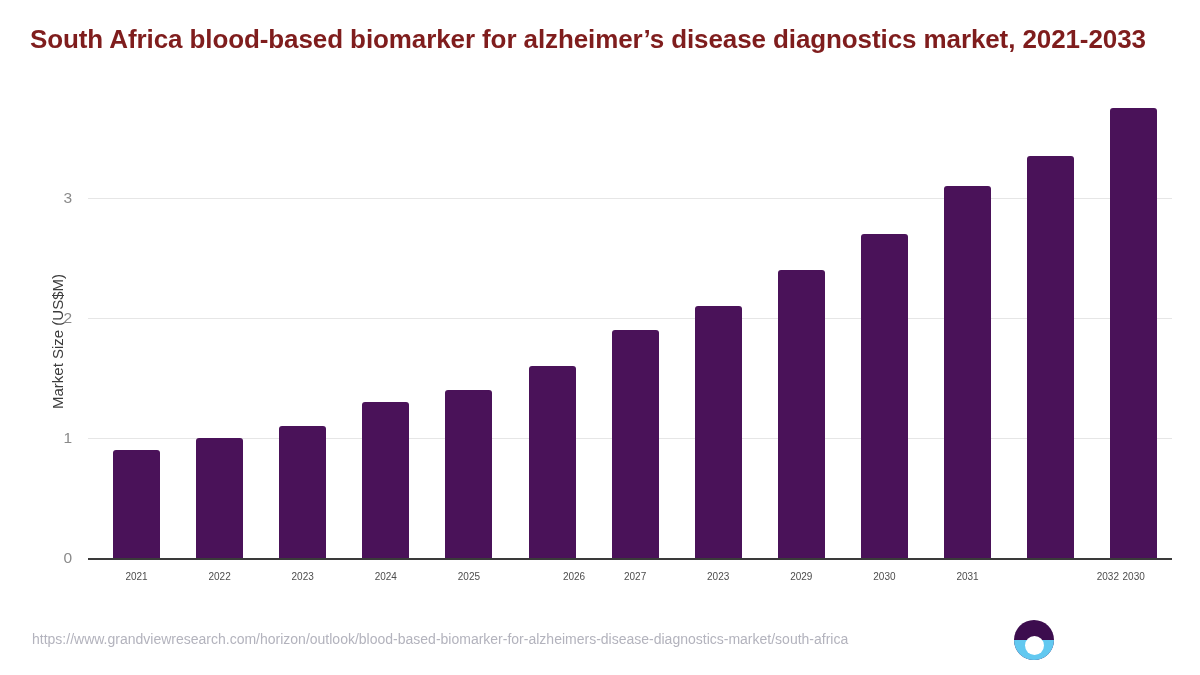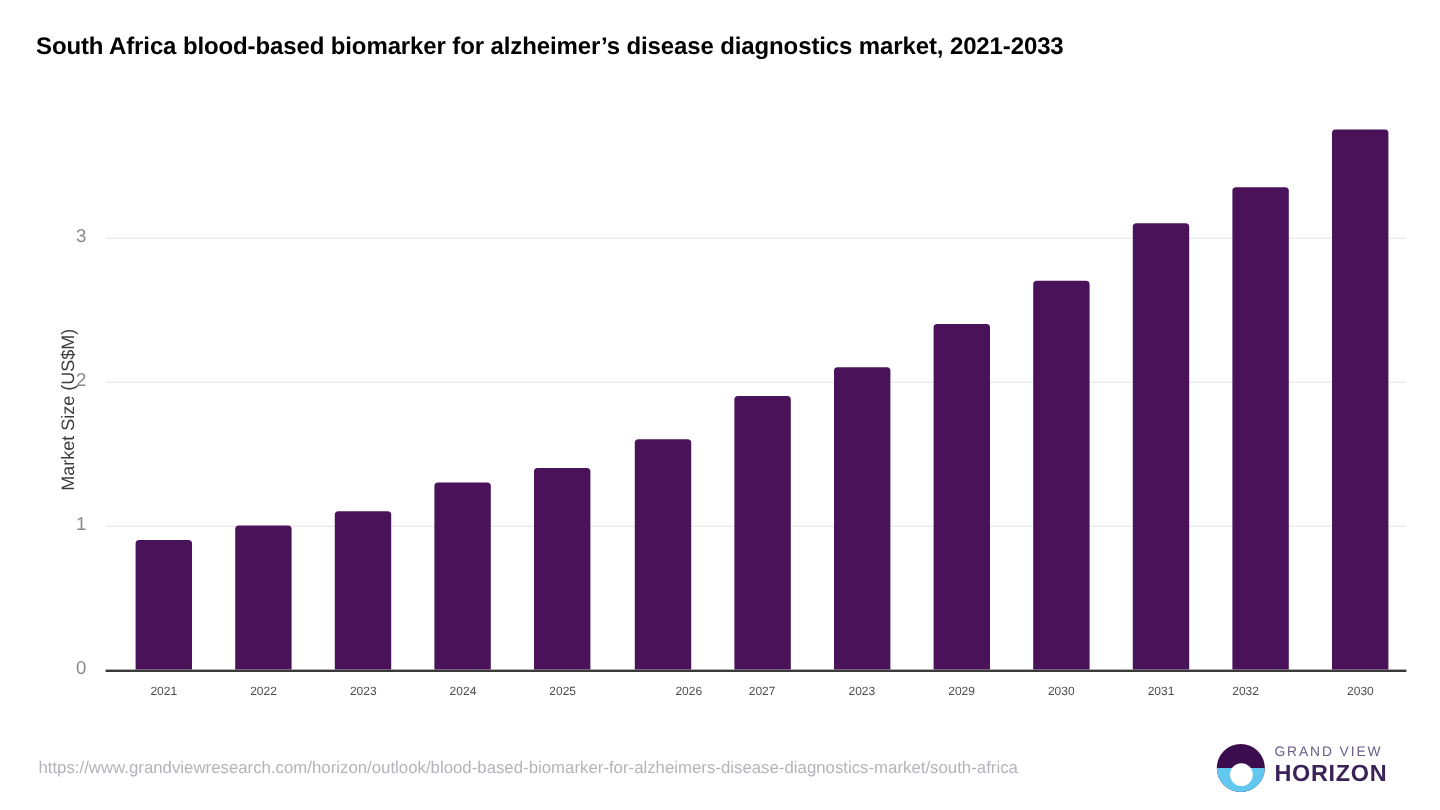--- a/index.html
+++ b/index.html
@@ -22,23 +22,23 @@
     box-sizing: border-box;
     overflow: hidden;
   }
 
   
   .chart-title {
     position: absolute;
     left: 30px;
     top: 26px;
     width: 1140px;
-    font-size: 20px;
+    font-size: 26px;
     font-weight: bold;
-    color: #000000;
+    color: #7f1d1d;
     letter-spacing: -0.1px;
     line-height: 26px;
   }
 
   
   .plot-wrap {
     position: absolute;
     left: 0;
     top: 0;
     width: 1200px;
@@ -234,35 +234,31 @@
           <div class="xlabel" style="left: 91.6px;">2022</div>
           <div class="xlabel" style="left: 174.7px;">2023</div>
           <div class="xlabel" style="left: 257.8px;">2024</div>
           <div class="xlabel" style="left: 340.9px;">2025</div>
           <div class="xlabel" style="left: 446px;">2026</div>
           <div class="xlabel" style="left: 507.1px;">2027</div>
           <div class="xlabel" style="left: 590.2px;">2023</div>
           <div class="xlabel" style="left: 673.3px;">2029</div>
           <div class="xlabel" style="left: 756.4px;">2030</div>
           <div class="xlabel" style="left: 839.5px;">2031</div>
-          <div class="xlabel" style="left: 910px;">2032</div>
+          <div class="xlabel" style="left: 951px; text-align: right;">2032</div>
           <div class="xlabel" style="left: 1005.7px;">2030</div>
         </div>
     </div>
 
   </div>
 
   <div class="footer-url">https://www.grandviewresearch.com/horizon/outlook/blood-based-biomarker-for-alzheimers-disease-diagnostics-market/south-africa</div>
 
   <div class="logo">
     <div class="logo-mark">
       <div class="water"></div>
       <div class="sun"></div>
       <div class="ray ray1"></div>
       <div class="ray ray2"></div>
     </div>
-    <div class="logo-text">
-      <div class="logo-top">GRAND VIEW</div>
-      <div class="logo-bottom">HORIZON</div>
-    </div>
   </div>
 
 </div>
 
 </body></html>

